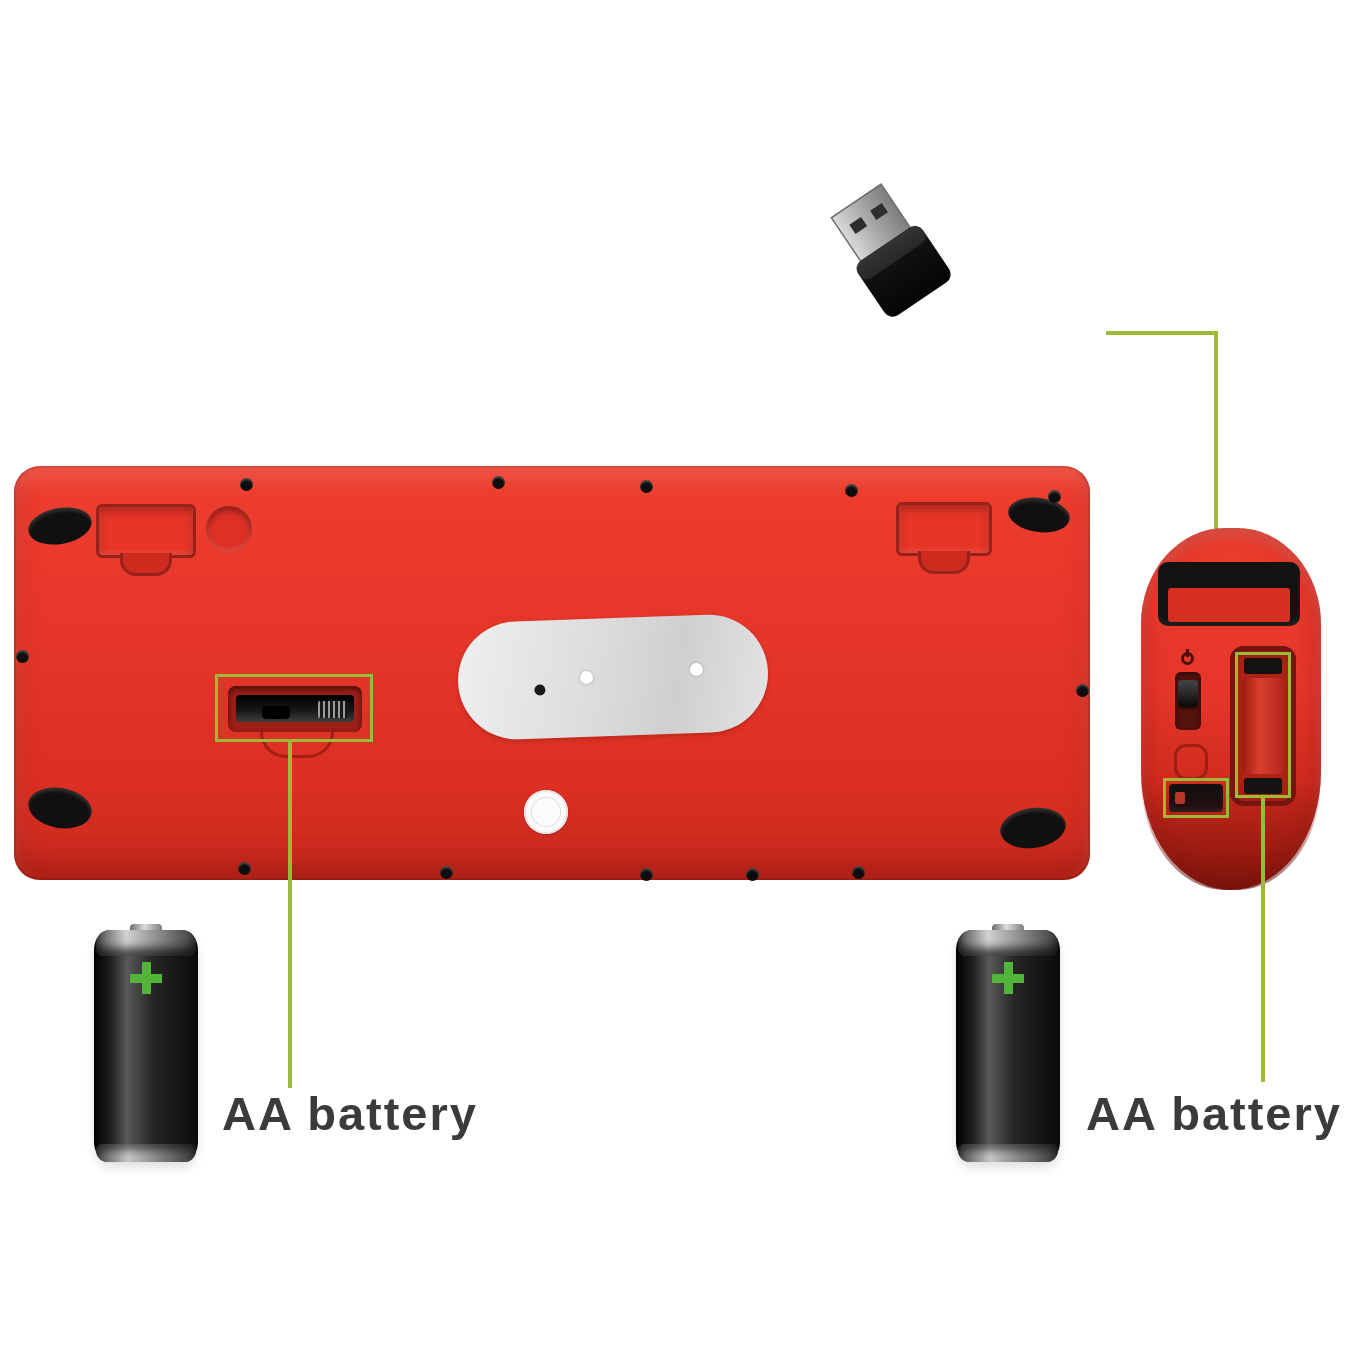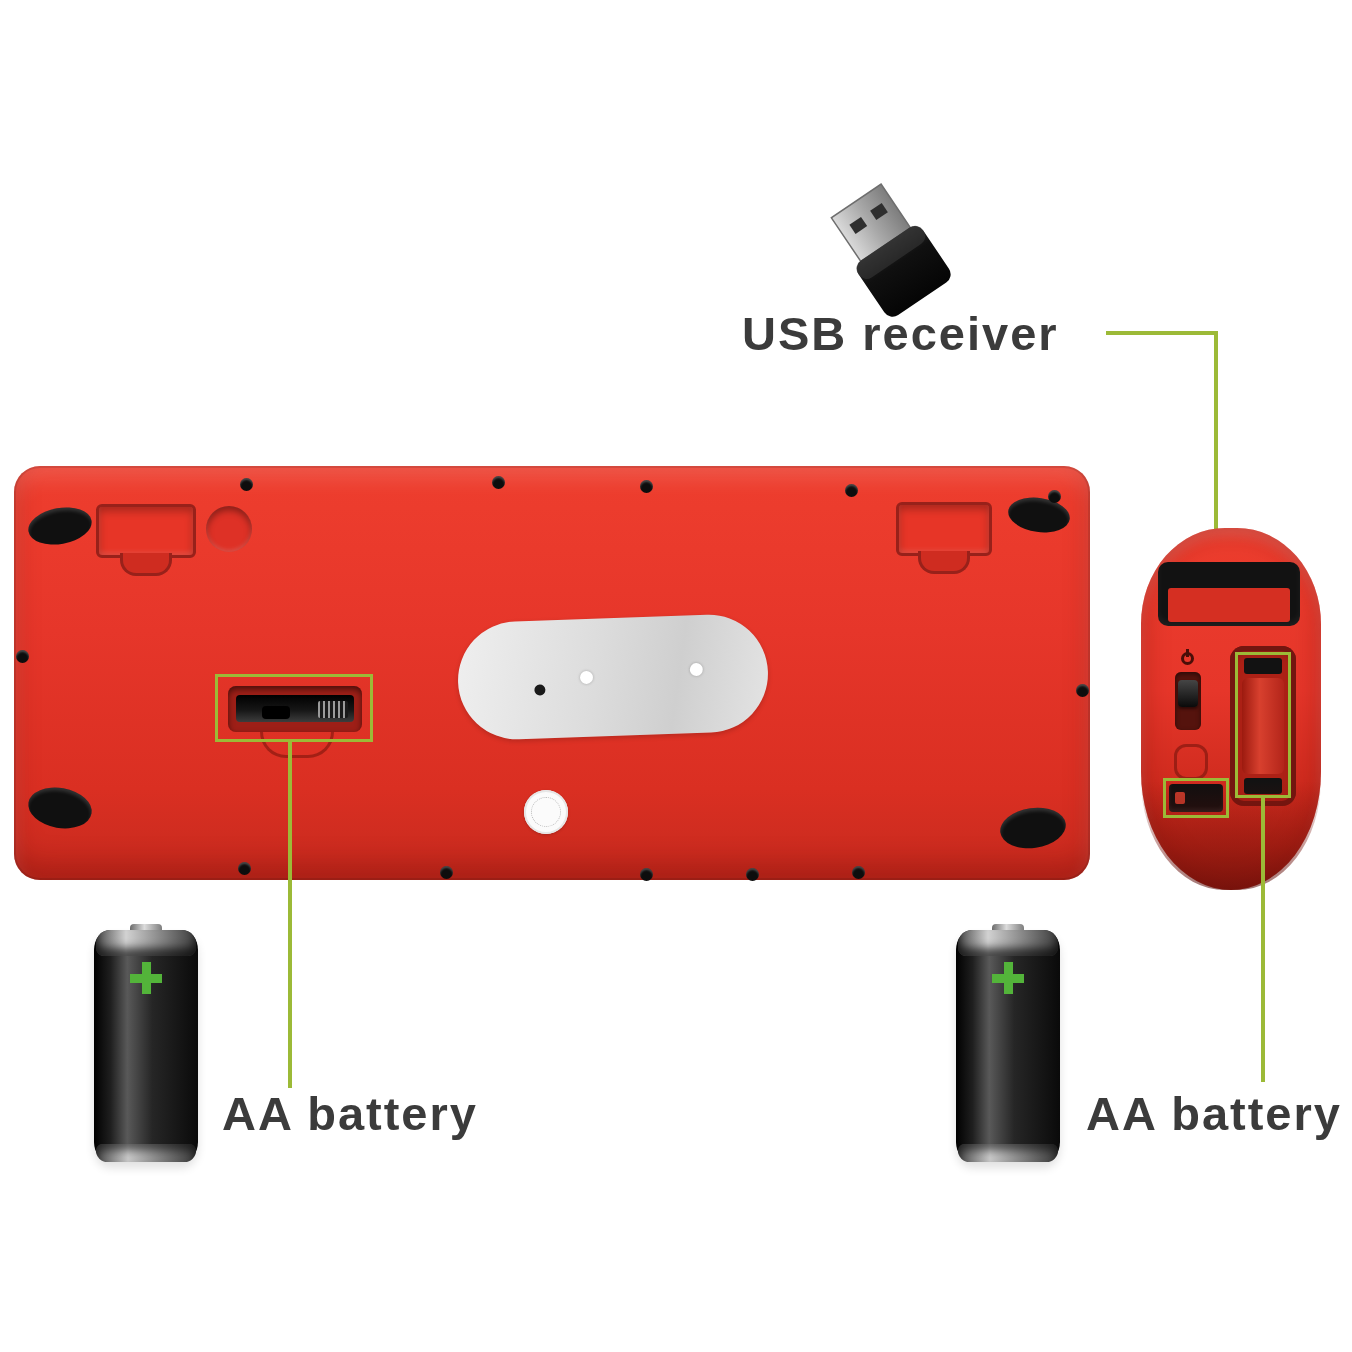--- a/index.html
+++ b/index.html
@@ -235,21 +235,20 @@
     </defs>
     <g transform="translate(96,86) rotate(-34)">
       <rect x="-30" y="-64" width="60" height="54" fill="url(#metal)" stroke="#6e6e6e" stroke-width="1.5"></rect>
       <rect x="-19" y="-48" width="14" height="11" fill="#2e2e2e"></rect>
       <rect x="6" y="-48" width="14" height="11" fill="#2e2e2e"></rect>
       <rect x="-39" y="-12" width="78" height="66" rx="10" fill="url(#bodyG)"></rect>
       <rect x="-39" y="-12" width="78" height="20" rx="9" fill="#3a3a3a" opacity="0.55"></rect>
     </g>
   </svg>
 
-  <div class="callout-label" style="left:742px; top:306px;">USB receiver</div>
   <div class="callout-line" style="left:1106px; top:331px; width:112px; height:4px;"></div>
   <div class="callout-line" style="left:1214px; top:331px; width:4px; height:449px;"></div>
 
   <div class="keyboard">
 
     <span class="corner-pad" style="left:14px; top:42px; width:64px; height:36px; transform:rotate(-10deg);"></span>
     <span class="corner-pad" style="left:994px; top:32px; width:62px; height:34px; transform:rotate(8deg);"></span>
     <span class="corner-pad" style="left:14px; top:322px; width:64px; height:40px; transform:rotate(10deg);"></span>
     <span class="corner-pad" style="left:986px; top:342px; width:66px; height:40px; transform:rotate(-8deg);"></span>
 

